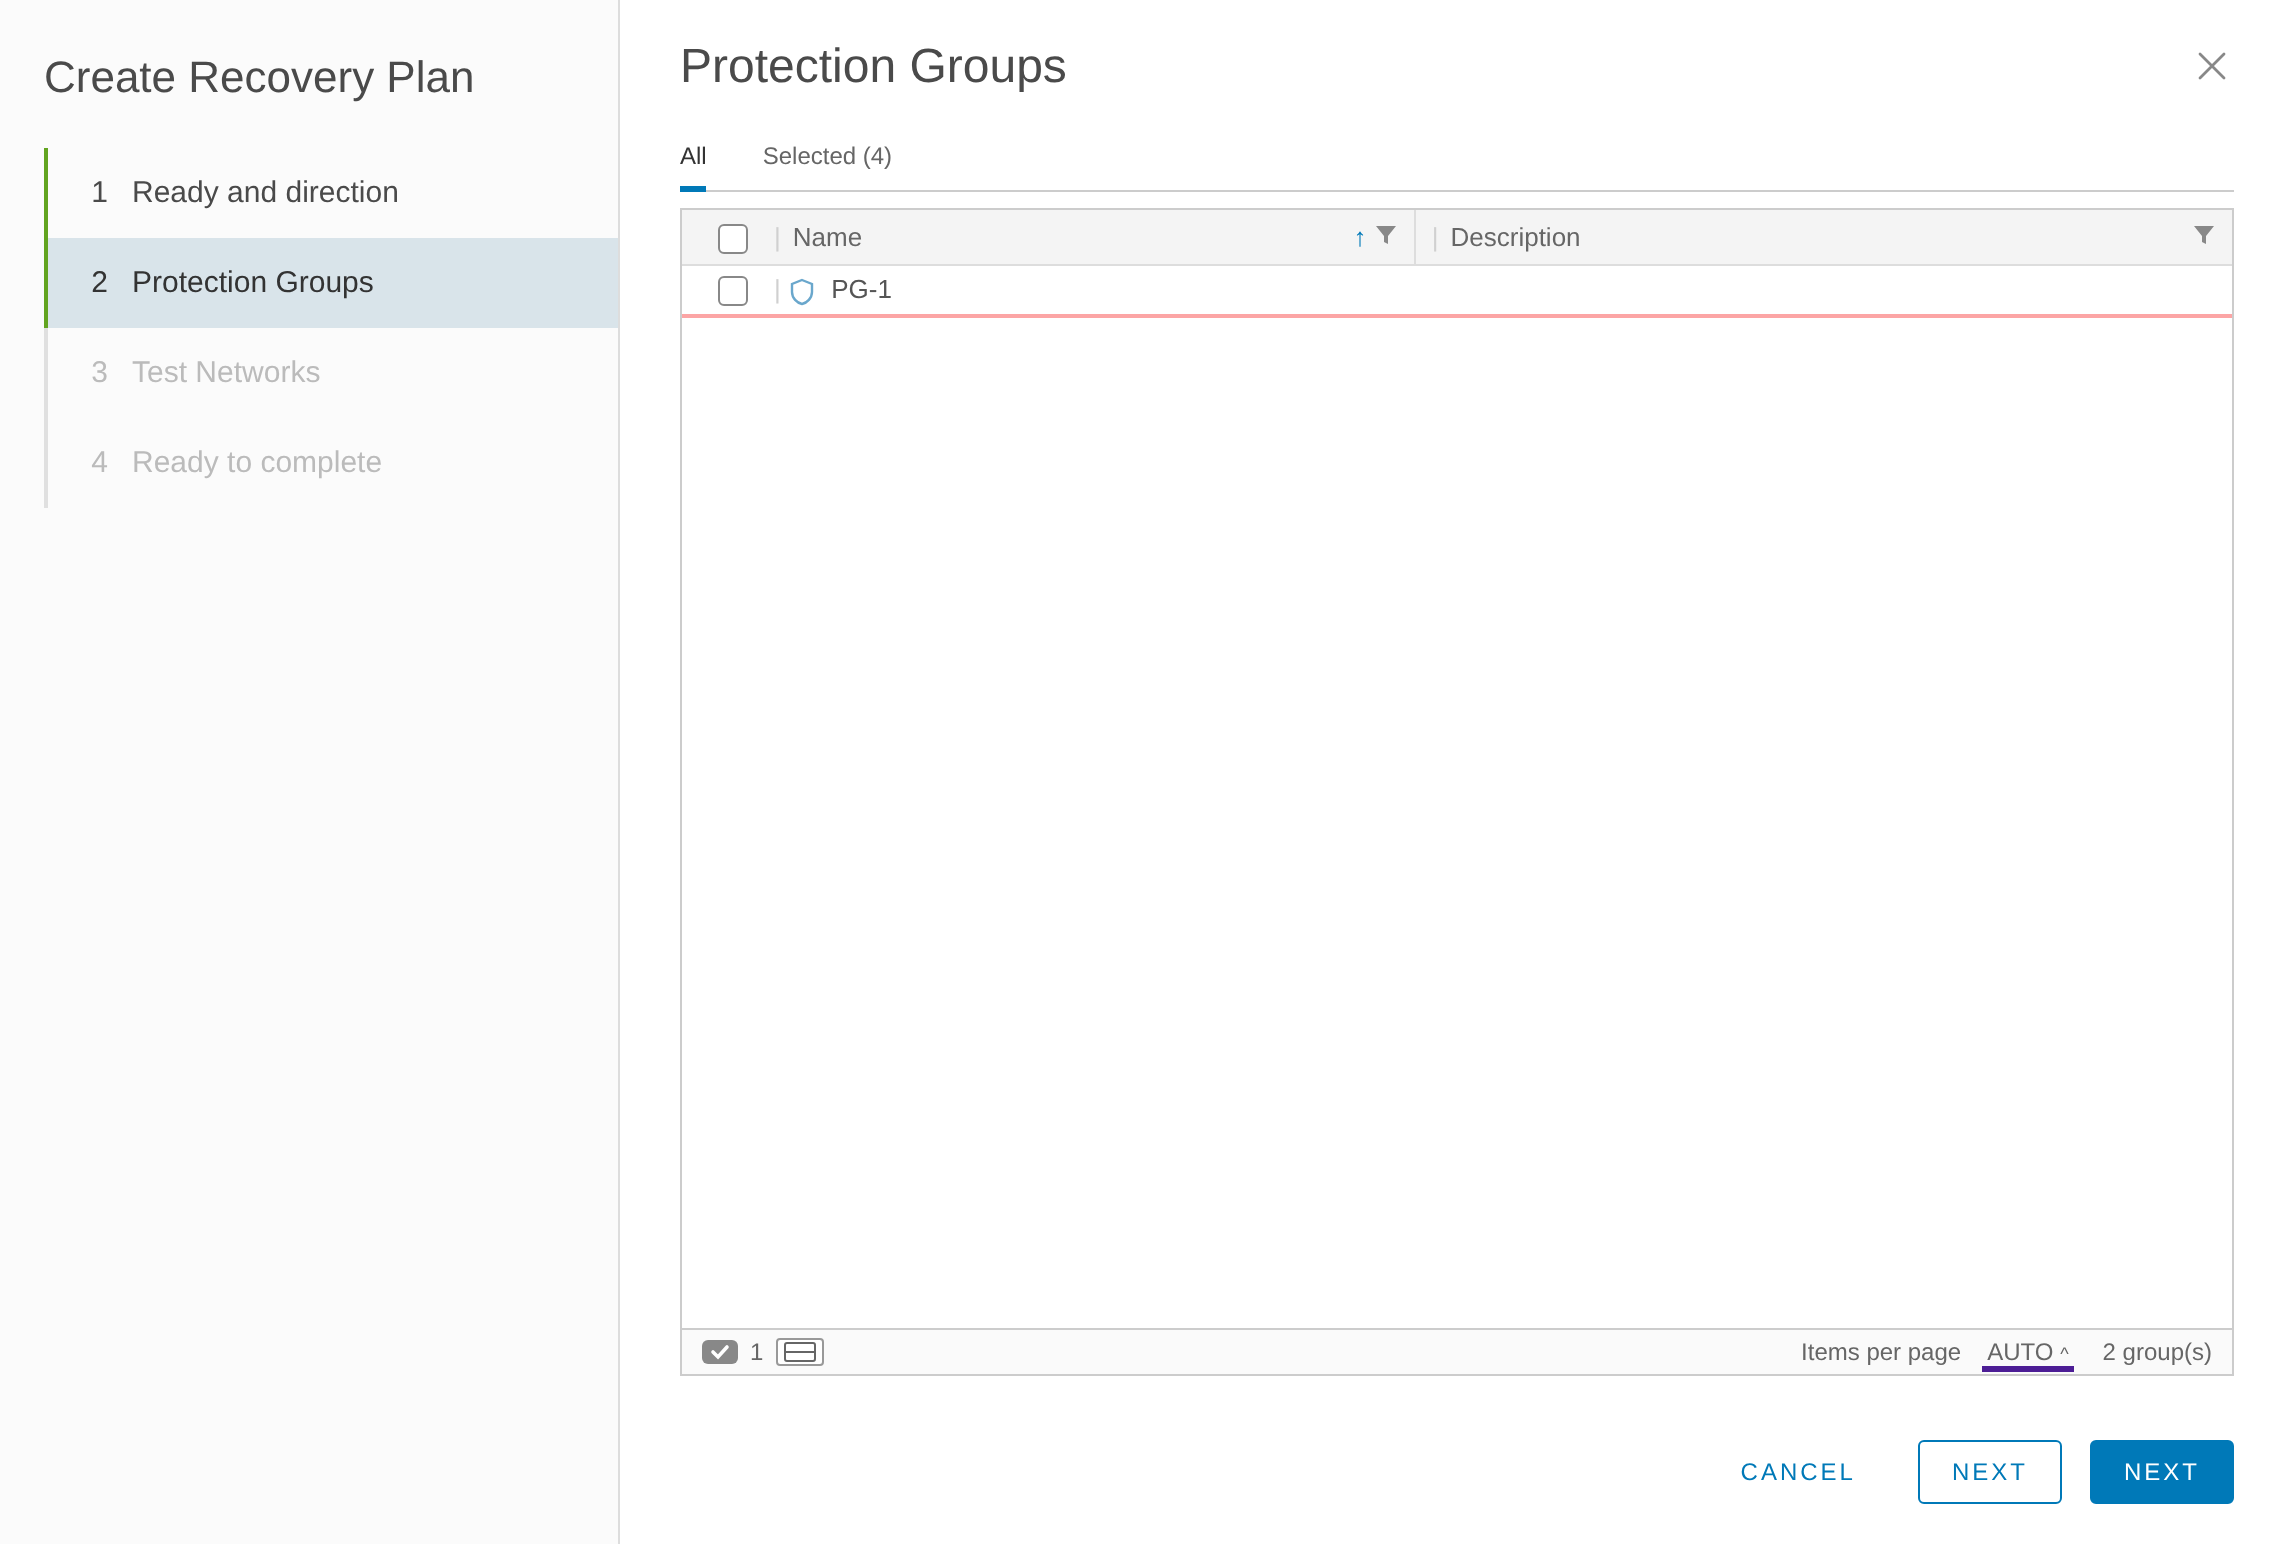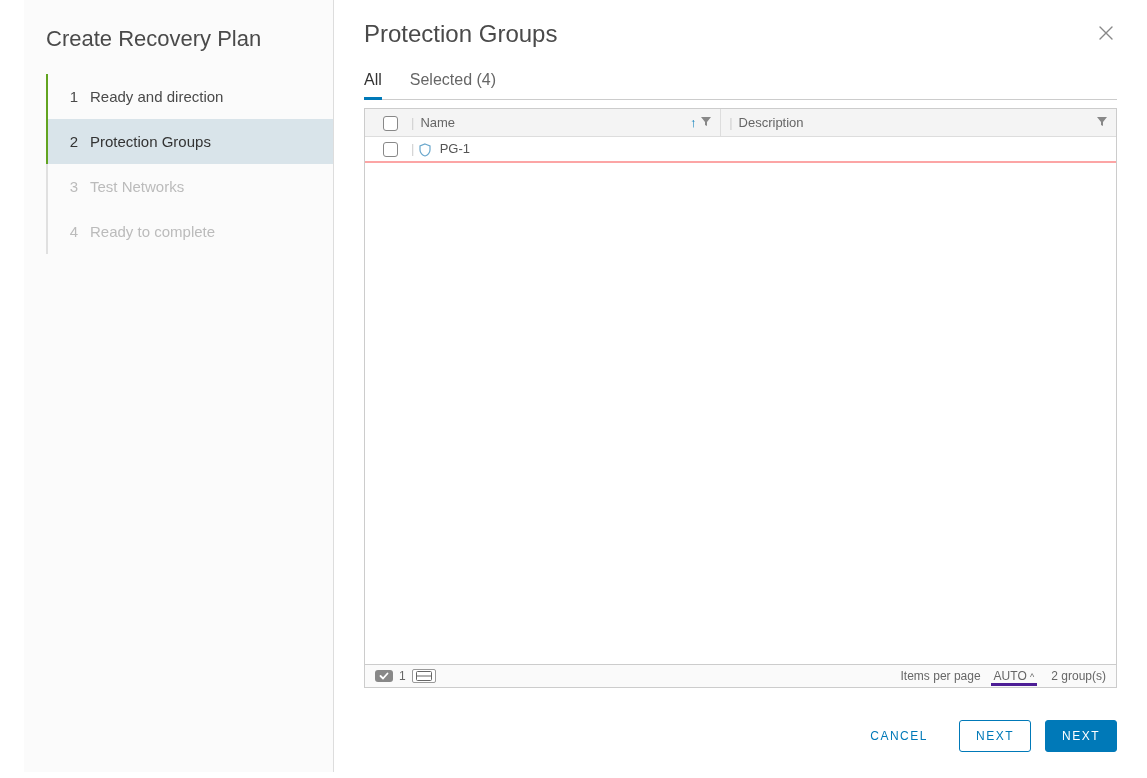--- a/index.html
+++ b/index.html
@@ -1,21 +1,20 @@
 <!DOCTYPE html>
 <html><head>
   <meta charset="utf-8">
   <style>
     * { box-sizing: border-box; margin: 0; padding: 0; }
     body { font-family: "Segoe UI", Arial, sans-serif; background: #fff; color: #333; width: 1147px; height: 778px; overflow: hidden; }
 
     .wizard {
       display: flex;
       height: 772px;
-      margin-left: 24px;
     }
 
     
     .sidebar {
       width: 310px;
       background: #fbfbfb;
       border-right: 1px solid #ddd;
       padding-top: 18px;
     }
     .sidebar-title {
@@ -78,21 +77,21 @@
 
     
     .tabs {
       display: flex;
       gap: 28px;
       border-bottom: 1px solid #ccc;
       margin: 22px 30px 0 30px;
     }
     .tab {
       padding: 0 0 8px;
-      font-size: 16px;
+      font-size: 12px;
       color: #666;
       cursor: pointer;
       border-bottom: 3px solid transparent;
       margin-bottom: -1px;
     }
     .tab.active {
       color: #333;
       border-bottom-color: #0079b8;
     }
 

